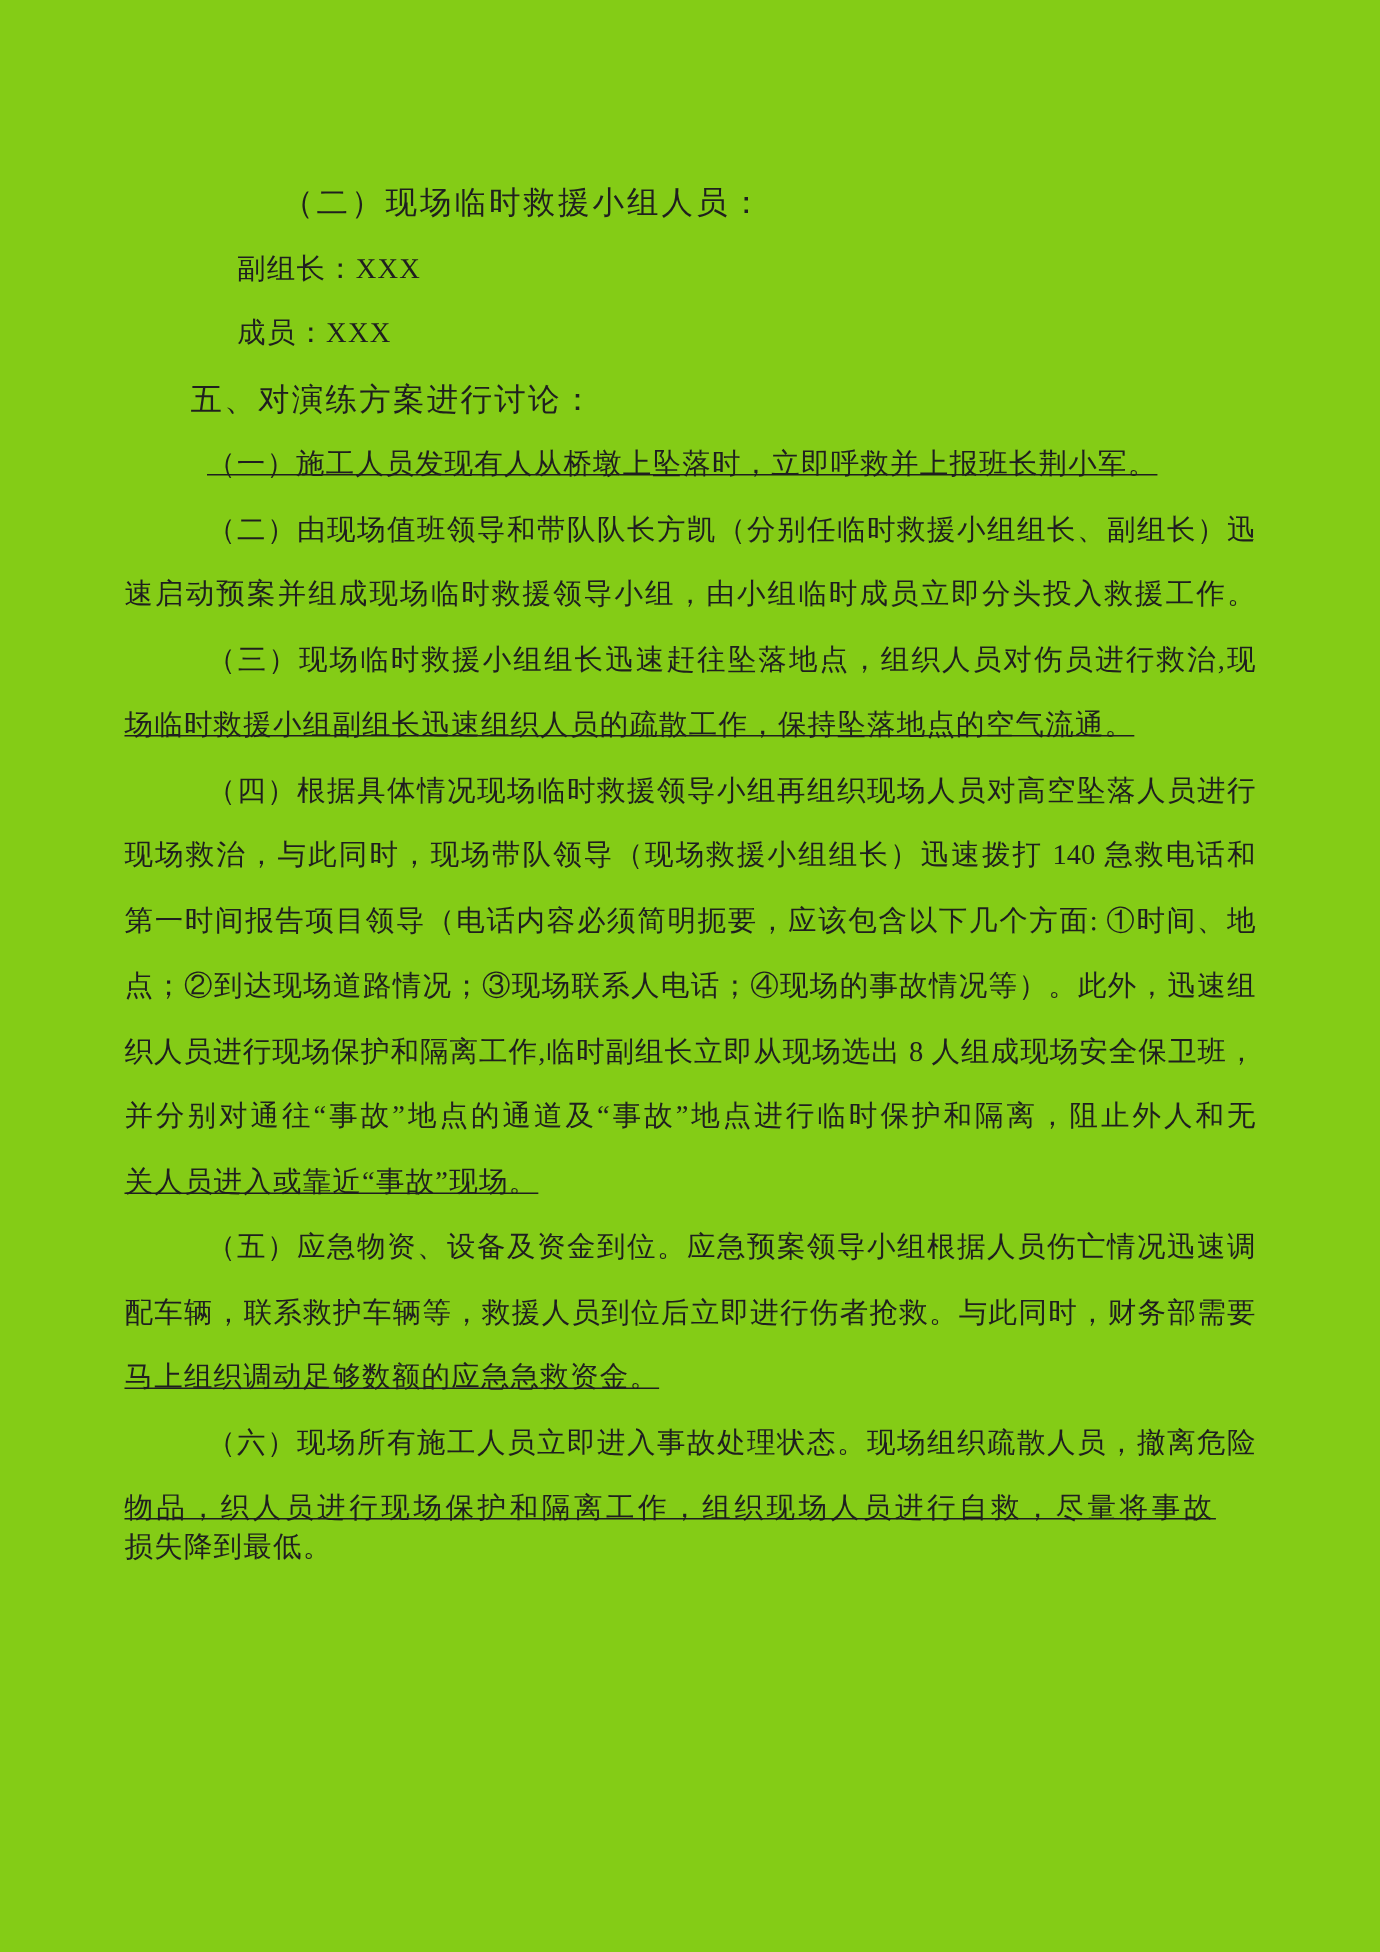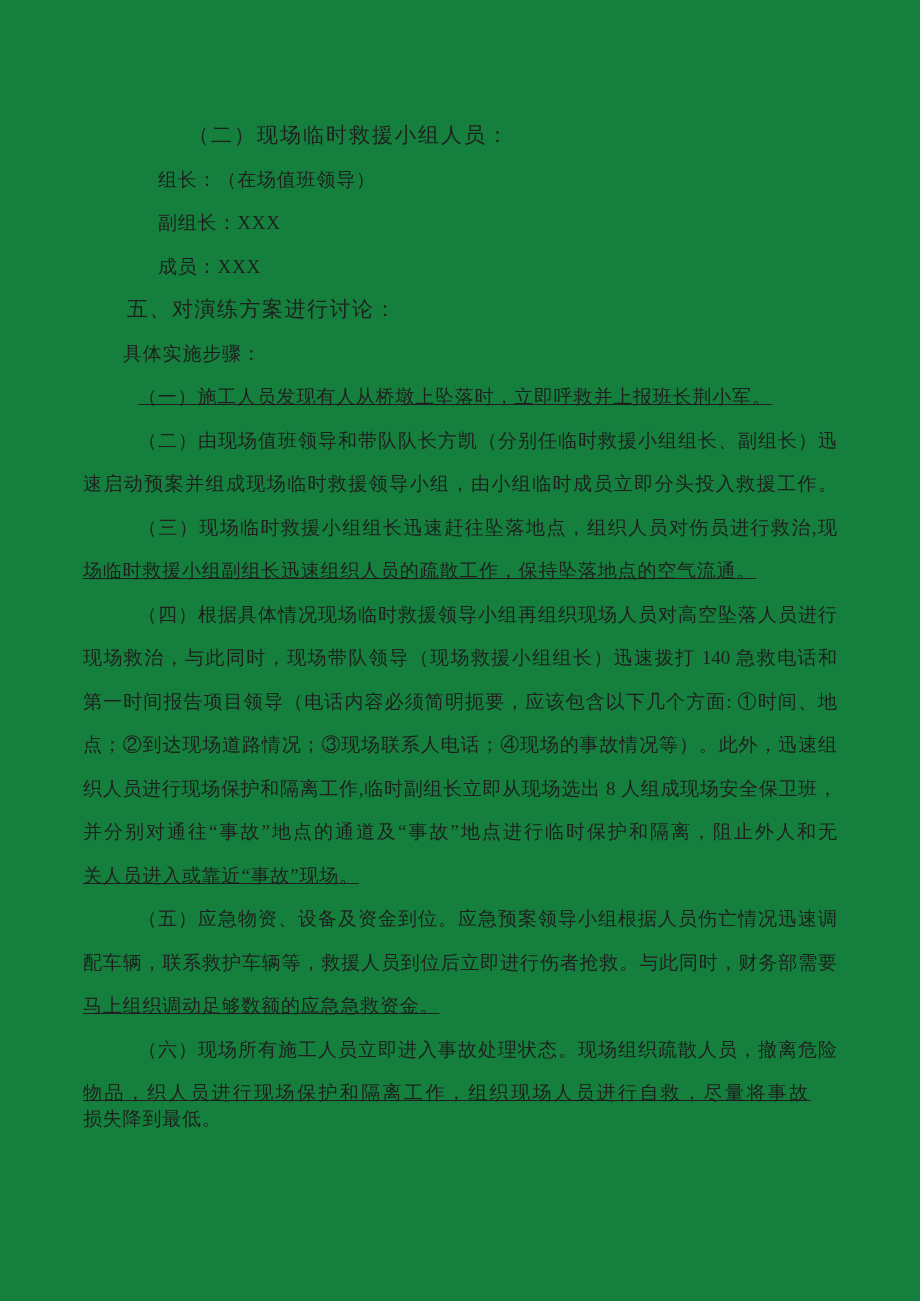--- a/index.html
+++ b/index.html
@@ -1,21 +1,21 @@
 <!DOCTYPE html>
 <html><head>
 <meta charset="utf-8">
 <style>
   html,body{margin:0;padding:0;}
   body{background:#ffffff;}
   .page{
     position:relative;
     width:920px;
     height:1301px;
-    background:#15803d;
+    background:#84cc16;
     overflow:hidden;
     font-family:"Liberation Serif","DejaVu Serif",serif;
     color:#1f1f1f;
   }
   .content{
     position:absolute;
     left:83px;
     top:114px;
     width:754px;
   }
@@ -60,27 +60,25 @@
   }
 </style>
 </head>
 <body>
 
 <div class="page">
   <div class="content">
 
     <div class="line h2-heading">（二）现场临时救援小组人员：</div>
 
-    <div class="line member">组长：（在场值班领导）</div>
     <div class="line member">副组长：XXX</div>
     <div class="line member">成员：XXX</div>
 
     <div class="line h1-heading">五、对演练方案进行讨论：</div>
 
-    <div class="line sub">具体实施步骤：</div>
 
     <div class="para">
       <div class="line end first">（一）施工人员发现有人从桥墩上坠落时，立即呼救并上报班长荆小军。</div>
     </div>
 
     <div class="para">
       <div class="line fill first">（二）由现场值班领导和带队队长方凯（分别任临时救援小组组长、副组长）迅</div>
       <div class="line fill">速启动预案并组成现场临时救援领导小组，由小组临时成员立即分头投入救援工作。</div>
     </div>
 

